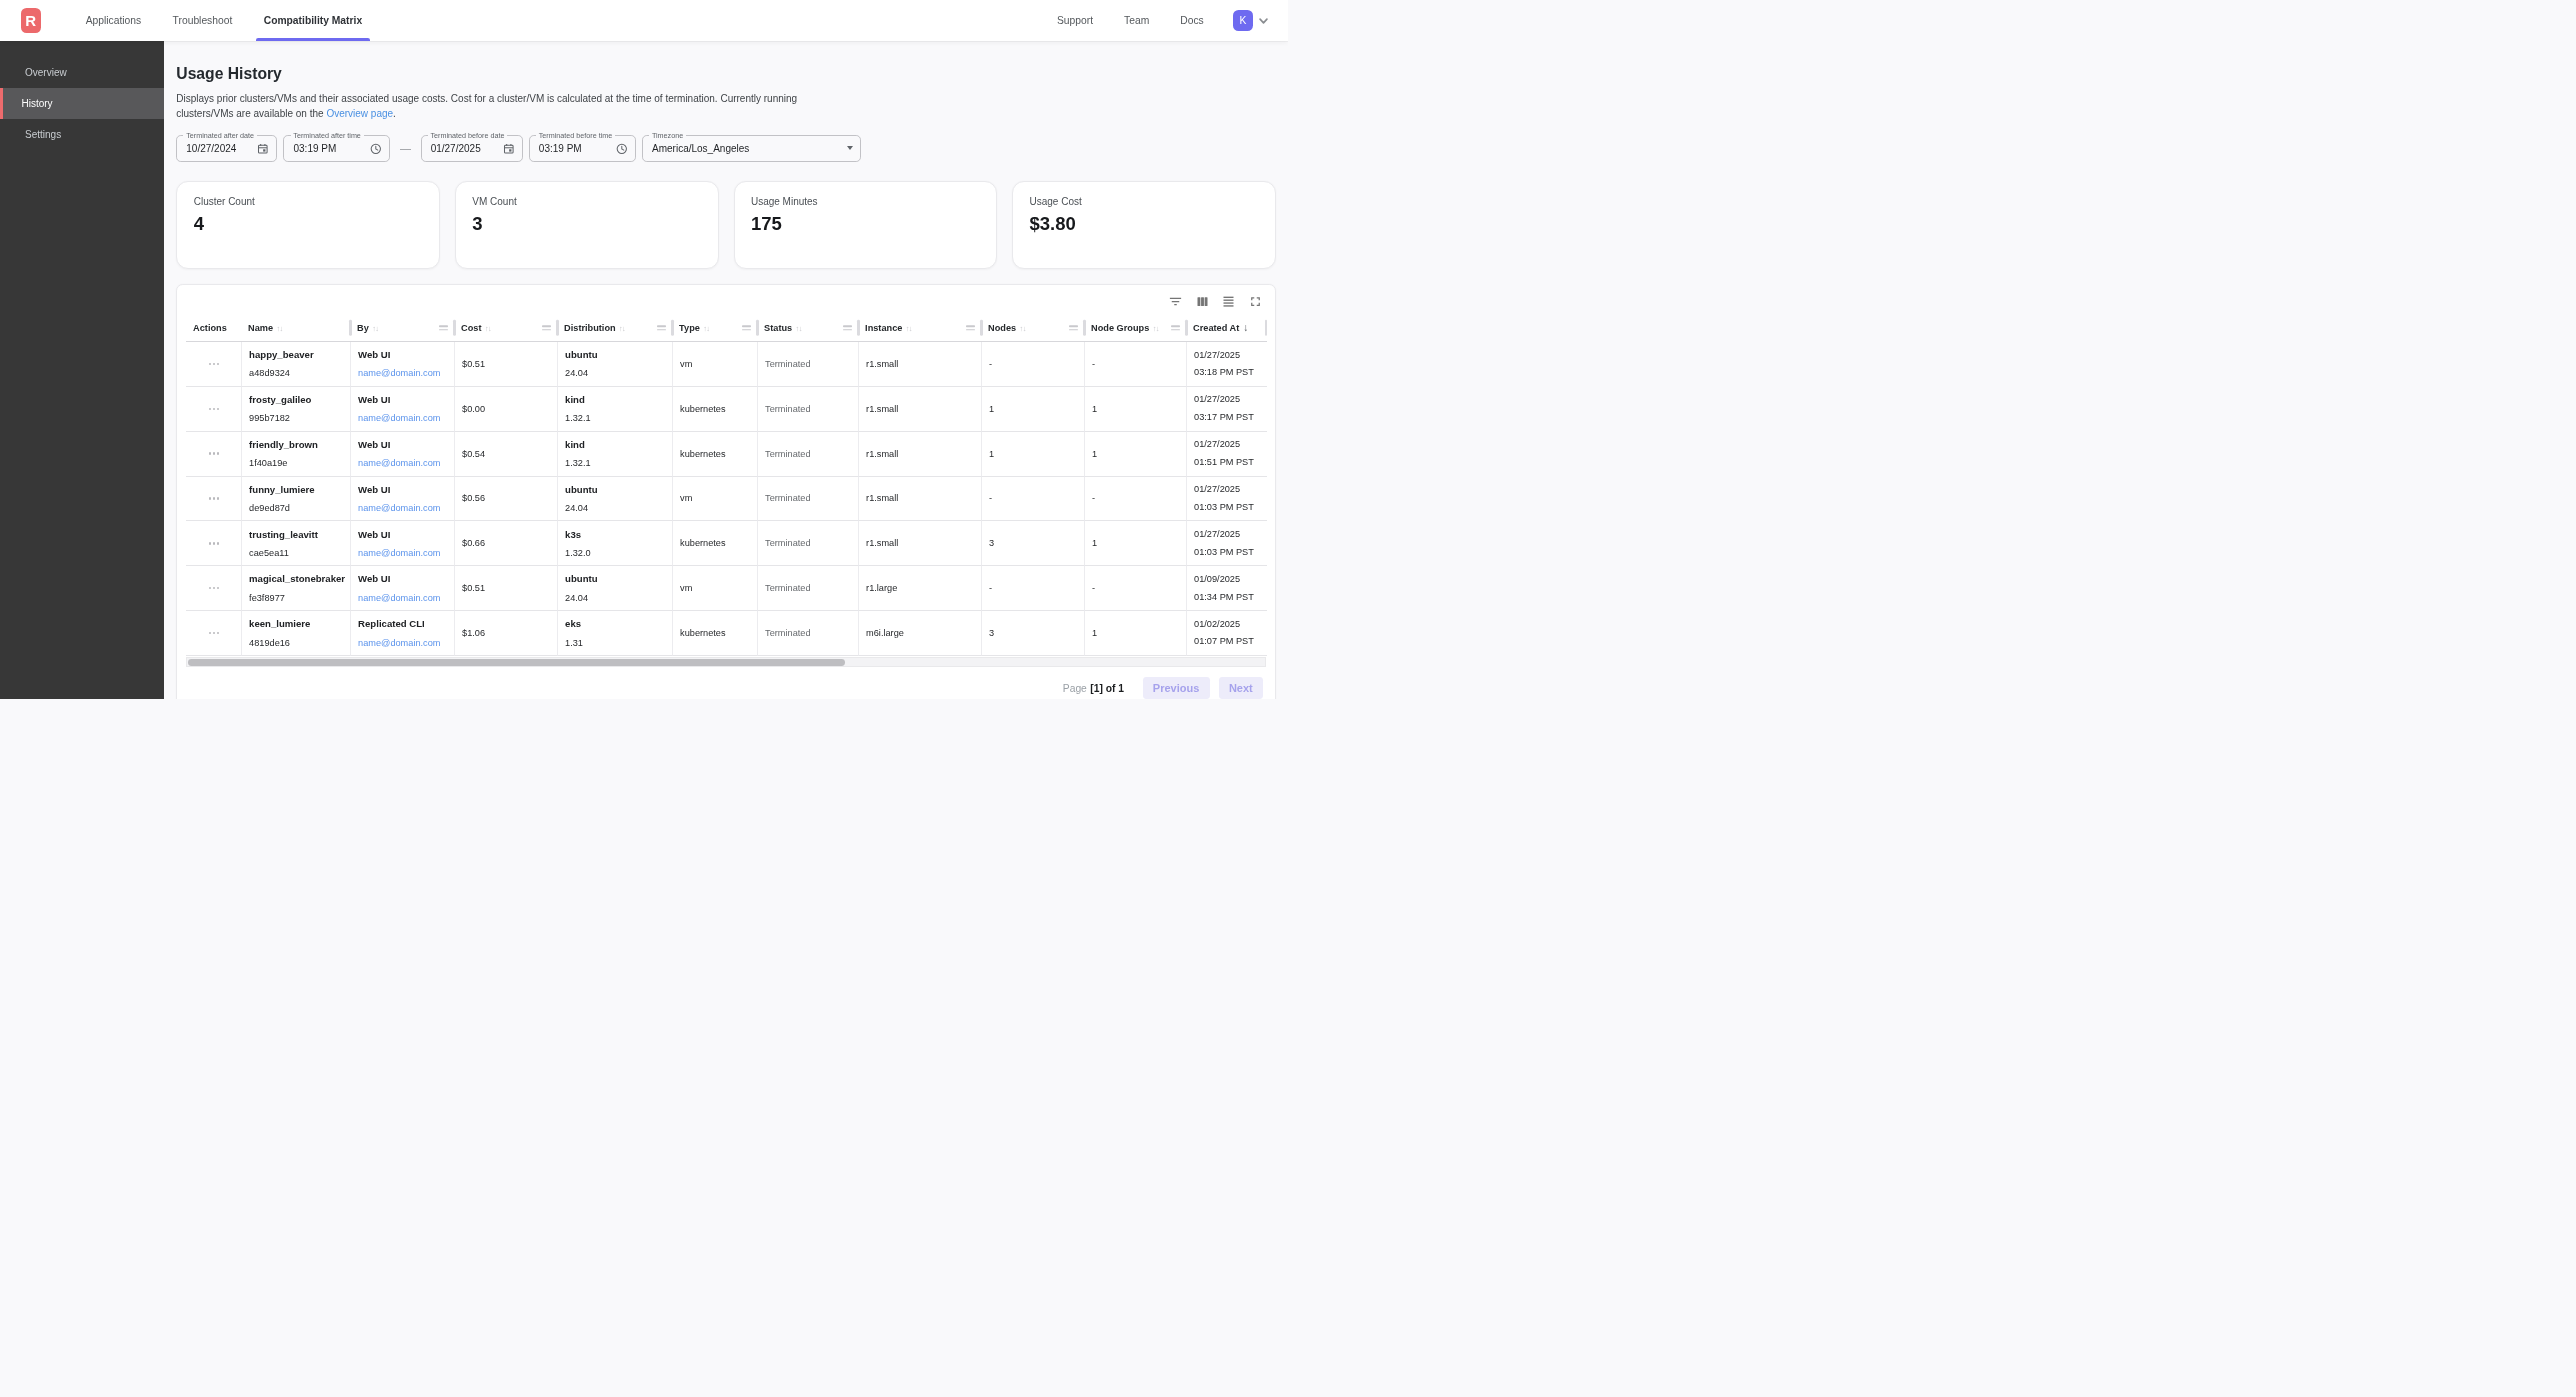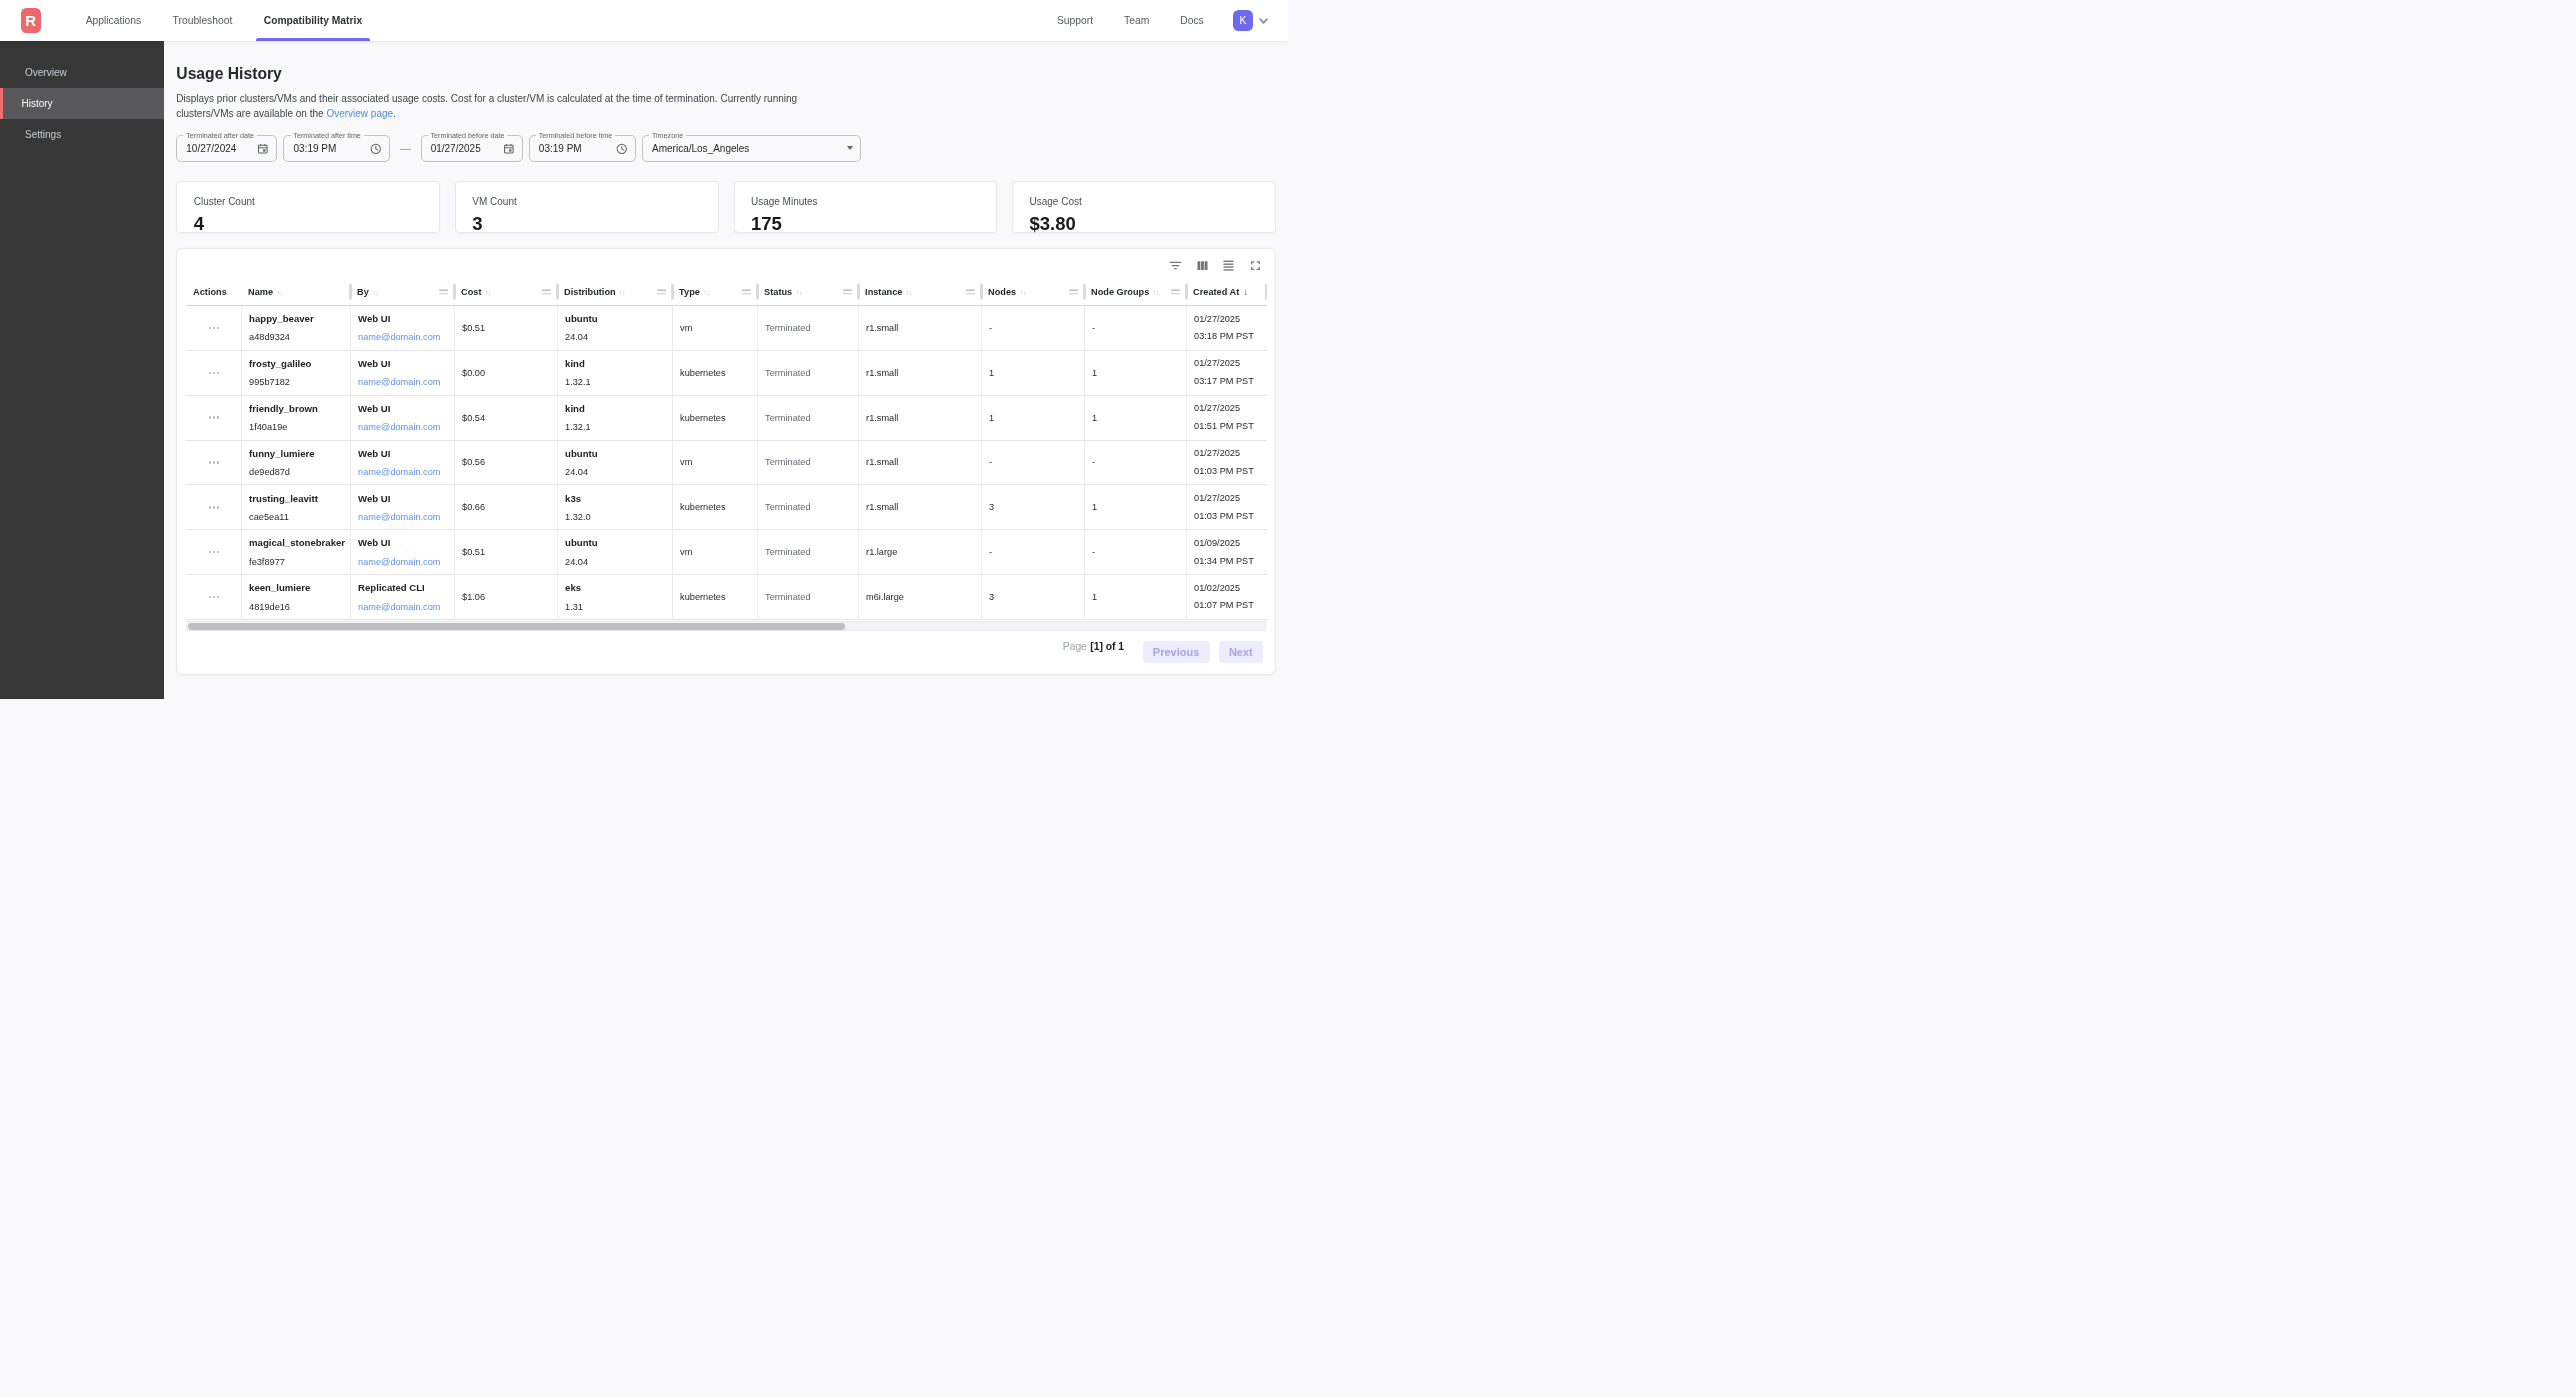--- a/index.html
+++ b/index.html
@@ -61,21 +61,21 @@
     position:absolute; top:-4.8px; left:6.2px; font-size:7.2px; color:#5F6368;
     background:#F9F9FB; padding:0 2.7px; white-space:nowrap;
   }
   .ffield .fvalue { font-size:10px; color:#1F2124; flex:1; white-space:nowrap; }
   .ffield .ficon { margin-left:6.8px; display:flex; color:#5F6368; }
   .f-dash { color:#8E9196; font-size:11px; margin:0 3.4px; }
   .caret-down { width:0; height:0; border-left:3.4px solid transparent; border-right:3.4px solid transparent; border-top:4.1px solid #5F6368; }
   
   .stats { display:flex; gap:15px; margin-top:19px; }
   .stat-card {
-    flex:1; height:52px; background:#fff; border:0.7px solid #E9E9EC; border-radius:4px;
+    flex:1; height:88px; background:#fff; border:0.7px solid #E9E9EC; border-radius:12px;
     box-shadow:0 0.7px 2.1px rgba(0,0,0,0.04); padding:14.4px 16.4px;
   }
   .stat-label { font-size:10px; color:#4A4F54; }
   .stat-value { font-size:18.5px; font-weight:bold; color:#17191C; margin-top:6.2px; }
   
   .table-card {
     margin-top:15px; background:#fff; border:0.7px solid #E9E9EC; border-radius:6.8px;
     box-shadow:0 0.7px 2.1px rgba(0,0,0,0.04); padding:5.5px 9px 9.6px 9px; overflow:hidden;
   }
   .tbl-toolbar { display:flex; justify-content:flex-end; align-items:center; gap:11.6px; padding:4.1px 2.7px 5.5px 0; }
@@ -106,21 +106,21 @@
   .cell-strong { font-weight:bold; font-size:9.6px; color:#202225; line-height:13px; }
   .cell-sub { margin-top:6.2px; line-height:12.3px; }
   .cell-link { display:block; margin-top:6.2px; color:#5B93EC; text-decoration:none; cursor:pointer; line-height:12.3px; }
   .status-txt { color:#66696D; }
   .dots { display:flex; gap:1.7px; justify-content:center; align-items:center; cursor:pointer; height:100%; }
   .dots i { width:2.4px; height:2.4px; border-radius:50%; background:#B9B9BD; }
   
   .hscroll { width:1080px; height:9.6px; background:#F3F3F5; border:0.7px solid #E9E9EB; margin-top:1.4px; cursor:pointer; }
   .hscroll .thumb { width:657px; height:6.2px; background:#BEBEC1; border-radius:3.4px; margin:1px 0 0 0.7px; cursor:grab; }
   
-  .pager { display:flex; justify-content:flex-end; padding:10.3px 2.7px 1.4px 0; }
+  .pager { display:flex; justify-content:flex-end; align-items:center; padding:10.3px 2.7px 1.4px 0; }
   .pager .pg-prefix { color:#9AA0A6; font-size:10.3px; }
   .pager .pg-info { color:#1B1D1F; font-size:10.3px; font-weight:bold; margin-left:3.4px; }
   .pg-btn {
     border:none; background:#EDECFA; color:#A6A2EC; font-weight:bold; font-size:11px;
     font-family:"Liberation Sans", sans-serif; border-radius:3.4px; padding:4.8px 10.3px; cursor:pointer;
   }
   .pg-btn.prev { margin-left:18.5px; }
   .pg-btn.next { margin-left:9px; }
 </style>
 </head>

